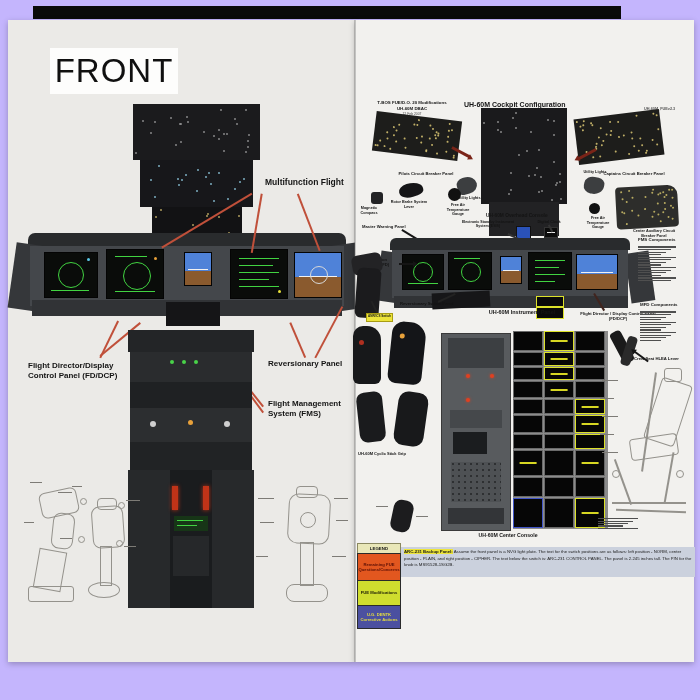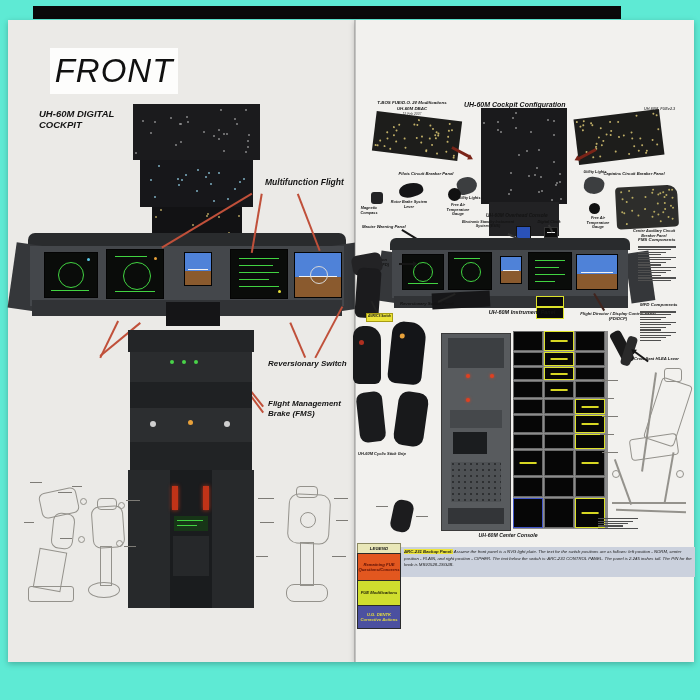--- a/index.html
+++ b/index.html
@@ -1,17 +1,17 @@
 <!DOCTYPE html>
 <html><head>
 <meta charset="utf-8">
 <style>
   html,body{margin:0;padding:0;background:#cfcecc;}
-  #stage{position:relative;width:700px;height:700px;background:#5eead4;overflow:hidden;
-         font-family:"Liberation Sans",sans-serif;font-style:italic;}
+  #stage{position:relative;width:700px;height:700px;background:#c4b5fd;overflow:hidden;
+         font-family:"Liberation Sans",sans-serif;}
   .a{position:absolute;}
   .page{position:absolute;box-shadow:0 2px 6px rgba(0,0,0,.25);}
   .lbl{position:absolute;font-family:"Liberation Sans",sans-serif;font-weight:bold;color:#141414;line-height:1.2;}
   .ctr{text-align:center;}
   .nw{white-space:nowrap;}
   .ln{position:absolute;transform-origin:0 50%;height:1.5px;background:#c0503a;}
   .ln.hd::after{content:'';position:absolute;right:-4px;top:50%;transform:translateY(-50%);
     border-left:5px solid inherit;border-left:5px solid;border-top:3px solid transparent;border-bottom:3px solid transparent;}
   .dot{position:absolute;border-radius:50%;}
   .mfd{position:absolute;background:#0a0c0a;border:1px solid #040404;overflow:hidden;}
@@ -32,21 +32,20 @@
 <div id="stage">
 
   <div class="a" style="left:33px;top:6px;width:588px;height:13px;background:#0a0a0a;"></div>
 
   <div class="page" style="left:8px;top:20px;width:347px;height:642px;background:#ebeae7;"></div>
 
   <div class="a" style="left:50px;top:48px;width:128px;height:46px;background:#fdfdfc;display:flex;align-items:center;justify-content:center;">
     <span style="font-family:'Liberation Sans',sans-serif;font-size:33px;font-weight:500;letter-spacing:1px;color:#101010;">FRONT</span>
   </div>
 
-  <div class="lbl" style="left:39px;top:108px;width:94px;font-size:9.5px;">UH-60M DIGITAL COCKPIT</div>
 
   <div class="a tex" style="left:133px;top:104px;width:127px;height:56px;background:#1b1b1d;">
       <div class="dot" style="left: 2px; top: 48px; width: 2px; height: 2px; background: rgb(154, 154, 154); opacity: 0.85;"></div>
       <div class="dot" style="left: 37px; top: 12.5px; width: 2px; height: 2px; background: rgb(154, 154, 154); opacity: 0.85;"></div>
       <div class="dot" style="left: 90.3px; top: 28.6px; width: 2px; height: 2px; background: rgb(154, 154, 154); opacity: 0.85;"></div>
       <div class="dot" style="left: 41.8px; top: 39.6px; width: 2px; height: 2px; background: rgb(154, 154, 154); opacity: 0.85;"></div>
       <div class="dot" style="left: 93.4px; top: 29.1px; width: 2px; height: 2px; background: rgb(154, 154, 154); opacity: 0.85;"></div>
       <div class="dot" style="left: 84.8px; top: 33.8px; width: 2px; height: 2px; background: rgb(154, 154, 154); opacity: 0.85;"></div>
       <div class="dot" style="left: 100.8px; top: 14.1px; width: 2px; height: 2px; background: rgb(154, 154, 154); opacity: 0.85;"></div>
       <div class="dot" style="left: 47.3px; top: 37.4px; width: 2px; height: 2px; background: rgb(154, 154, 154); opacity: 0.85;"></div>
@@ -141,22 +140,23 @@
   <div class="ln" style="left:262px;top:193px;width:60px;transform:rotate(99.6deg);"></div>
   <div class="ln" style="left:298px;top:193px;width:61px;transform:rotate(68.9deg);"></div>
   <div class="ln" style="left:100px;top:355px;width:52px;transform:rotate(-39.5deg);"></div>
   <div class="ln" style="left:100px;top:357px;width:41px;transform:rotate(-64.1deg);"></div>
   <div class="ln" style="left:305px;top:357px;width:38px;transform:rotate(-113.2deg);"></div>
   <div class="ln" style="left:315px;top:357px;width:58px;transform:rotate(-62.1deg);"></div>
   <div class="ln" style="left:263px;top:406px;width:69px;transform:rotate(-128.5deg);"></div>
   <div class="ln" style="left:263px;top:412px;width:47px;transform:rotate(-126.4deg);"></div>
 
   <div class="lbl nw" style="left:265px;top:177px;font-size:8.5px;">Multifunction Flight</div>
-  <div class="lbl nw" style="left:268px;top:359px;font-size:8px;">Reversionary Switch</div>
-  <div class="lbl" style="left:268px;top:399px;width:92px;font-size:8px;">Flight Management Brake (FMS)</div>
+  <div class="lbl" style="left:28px;top:361px;width:106px;font-size:8px;">Flight Director/Display Control Panel (FD/DCP)</div>
+  <div class="lbl nw" style="left:268px;top:359px;font-size:8px;">Reversionary Panel</div>
+  <div class="lbl" style="left:268px;top:399px;width:92px;font-size:8px;">Flight Management System (FMS)</div>
 
   <div class="a tex" style="left:128px;top:330px;width:126px;height:22px;background:#232527;"></div>
   <div class="a tex" style="left:130px;top:352px;width:122px;height:30px;background:#2a2c2e;">
     <div class="dot" style="left:40px;top:8px;width:4px;height:4px;background:#49d349;"></div>
     <div class="dot" style="left:52px;top:8px;width:4px;height:4px;background:#49d349;"></div>
     <div class="dot" style="left:64px;top:8px;width:4px;height:4px;background:#49d349;"></div>
   </div>
   <div class="a tex" style="left:130px;top:382px;width:122px;height:26px;background:#1f2123;"></div>
   <div class="a tex" style="left:130px;top:408px;width:122px;height:34px;background:#2c2e30;">
     <div class="dot" style="left:20px;top:13px;width:6px;height:6px;background:#cfcfcf;"></div>

